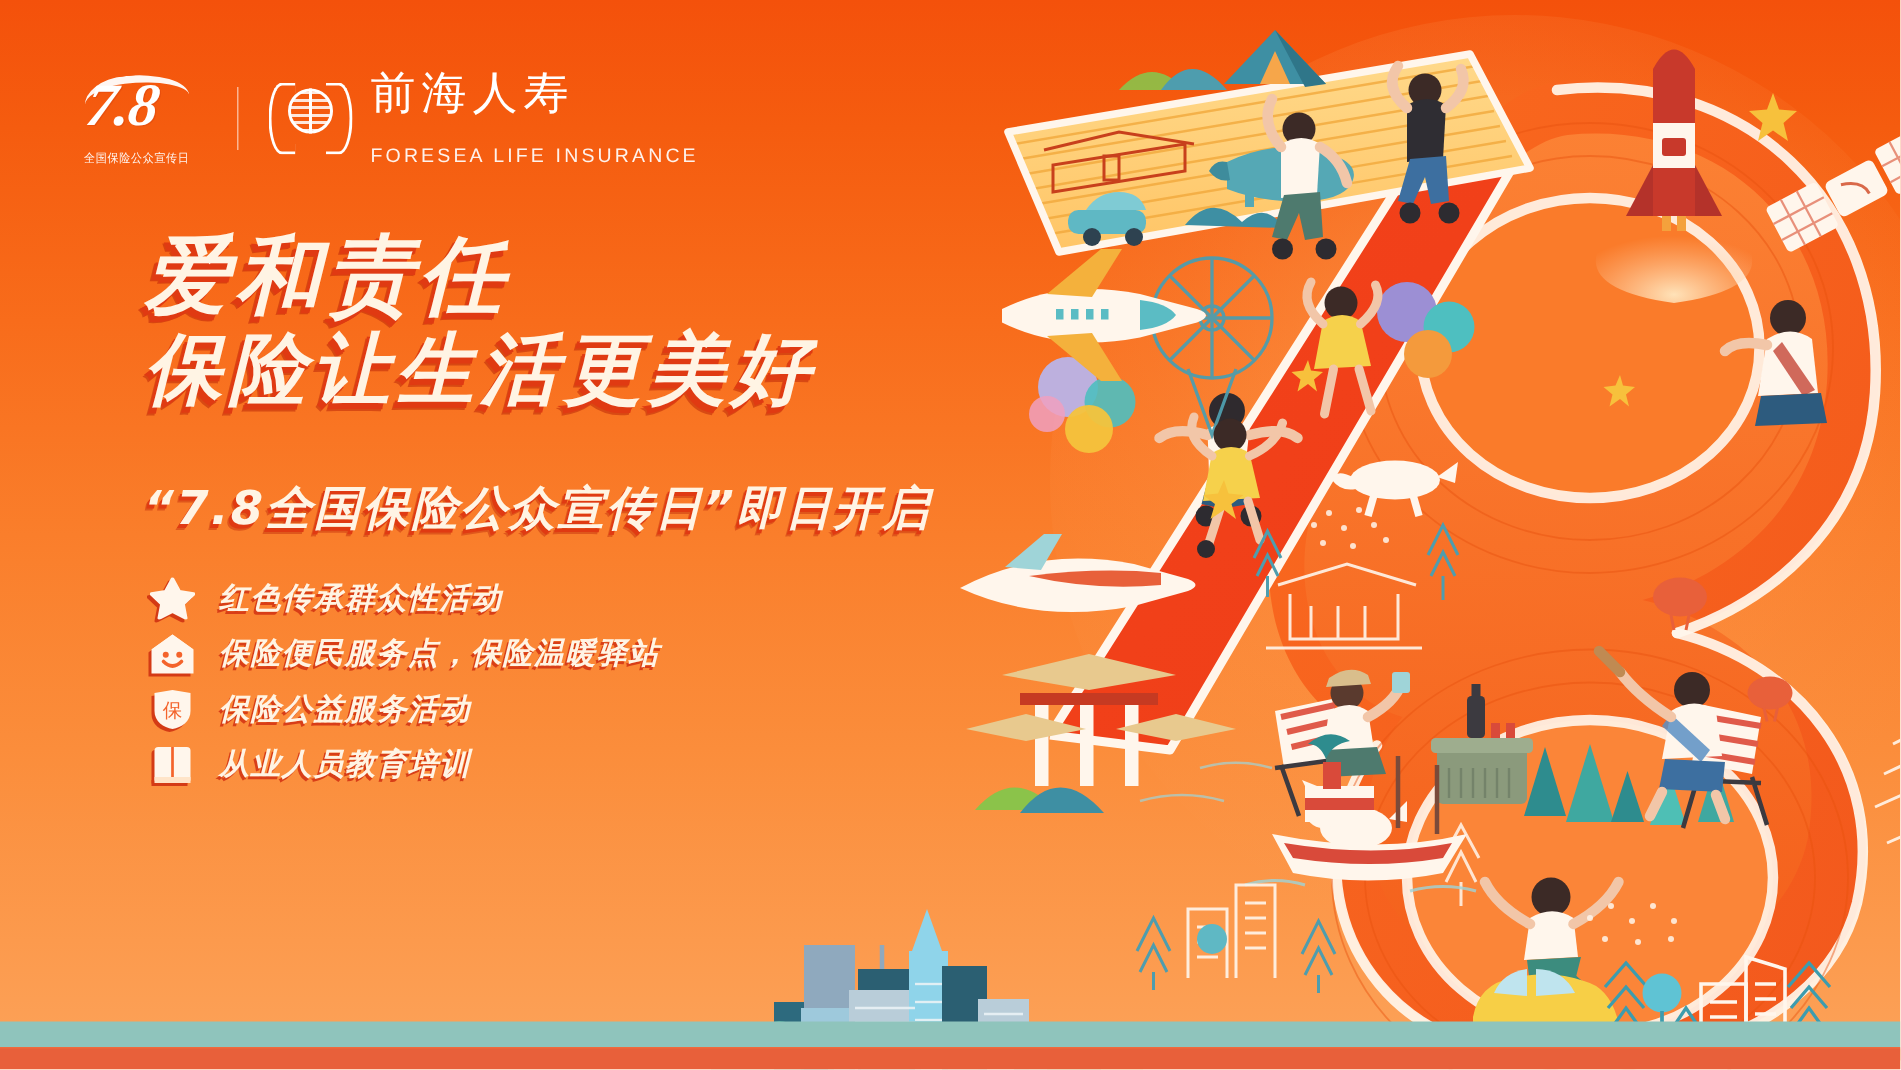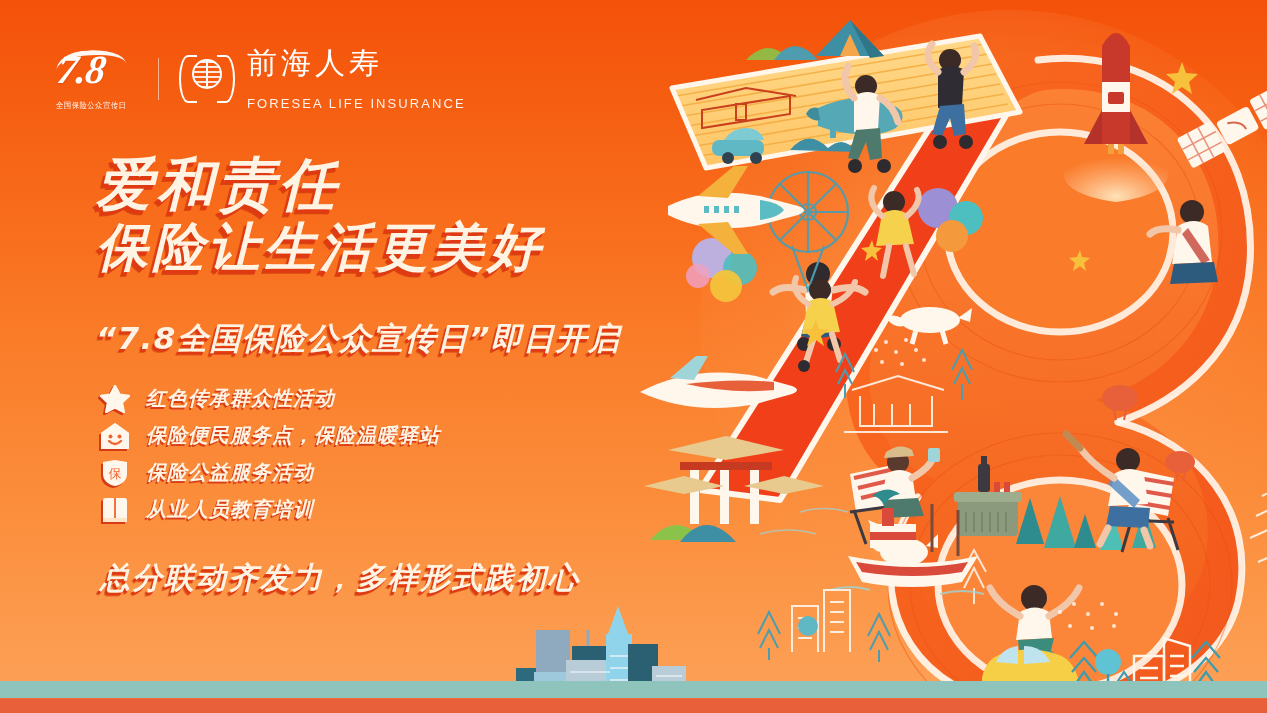--- a/index.html
+++ b/index.html
@@ -723,15 +723,14 @@
         <svg width="30" height="28" viewBox="0 0 30 28">
           <rect x="3" y="2" width="24" height="24" rx="2.5" fill="#FFF6EC"></rect>
           <path d="M3 22 L27 22 L27 26 L3 26 Z" fill="#FFE4C8"></path>
           <line x1="15" y1="2" x2="15" y2="22" stroke="#F4632B" stroke-width="1.8"></line>
         </svg>
       </span>
       <span class="bullet-label">从业人员教育培训</span>
     </div>
   </div>
 
-  <div class="tagline">总分联动齐发力，多样形式践初心</div>
 
 </div>
 
 </body></html>

